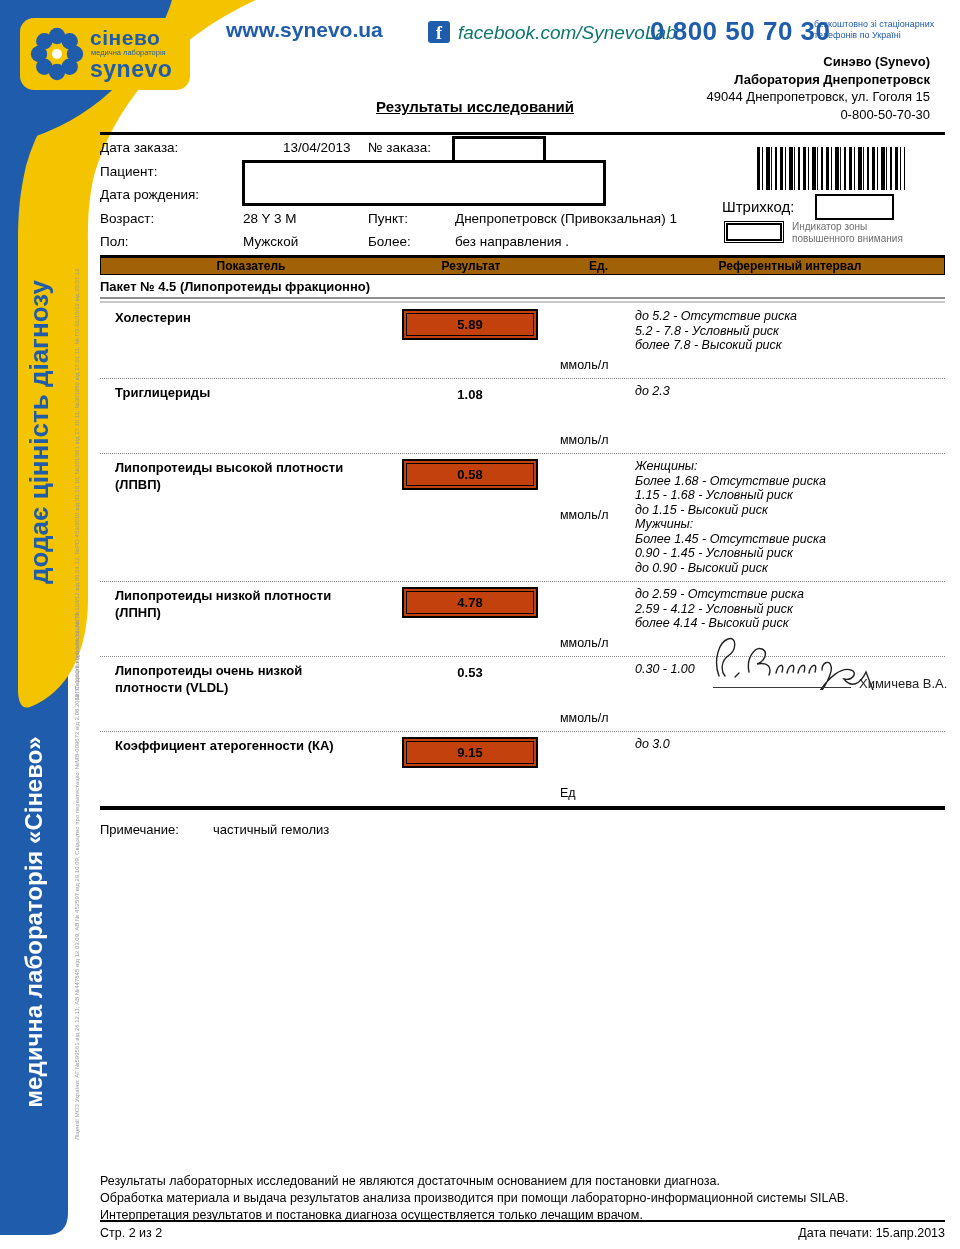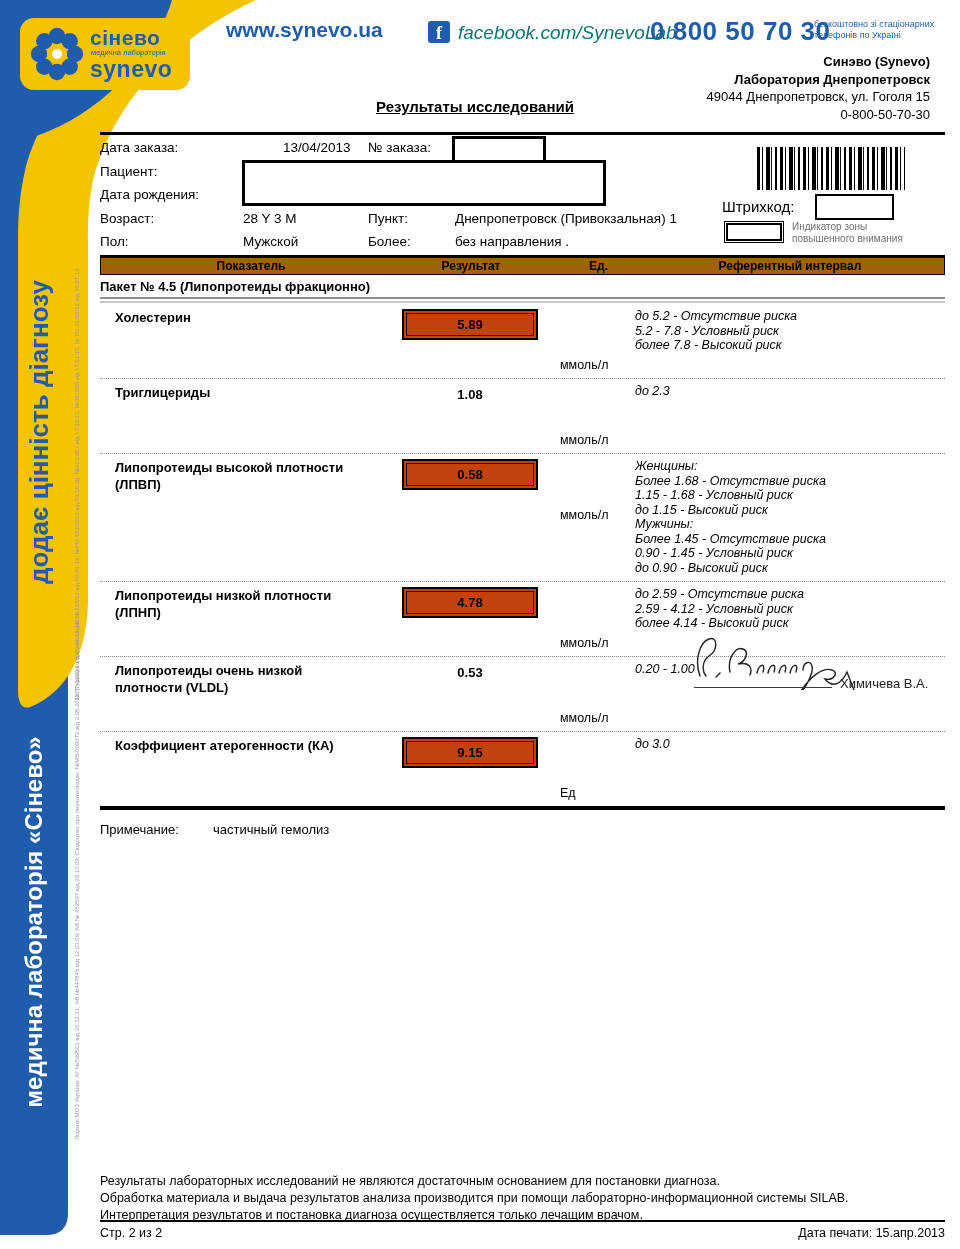--- a/index.html
+++ b/index.html
@@ -64,21 +64,21 @@
   .res-inner{padding:3px 0;}
   .t-row.boxed .res-outer{border:2px solid #000;padding:2px;background:#c2410c;}
   .t-row.boxed .res-inner{border:1px solid #000;}
   .c-unit{font-size:12.5px;padding-top:1px;margin-top:48px;}
   .c-ref{font-size:12.5px;line-height:14.5px;font-style:italic;}
   #black-rule{height:4px;background:#000;margin-top:0px;}
   #note-row{display:flex;padding-top:12px;font-size:13px;}
   #note-row .nlabel{width:113px;}
 
   
-  #sig{position:absolute;left:690px;top:630px;width:245px;height:70px;}
+  #sig{position:absolute;left:709px;top:630px;width:245px;height:70px;}
   #sig svg{position:absolute;left:0;top:0;}
   #sig-line{position:absolute;left:4px;top:57px;width:138px;border-bottom:1px solid #3a3a3a;}
   #sig-name{position:absolute;left:150px;top:46px;font-size:13px;color:#222;}
 
   
   #footer{position:absolute;left:100px;top:1173px;width:845px;font-size:12.5px;line-height:17px;}
   #footer-rule{position:absolute;left:100px;top:1220px;width:845px;border-top:2px solid #000;}
   #page-no{position:absolute;left:100px;top:1226px;font-size:12.5px;}
   #print-date{position:absolute;right:15px;top:1226px;font-size:12.5px;}
 </style>
@@ -261,21 +261,21 @@
             <div>плотности (VLDL)</div>
           </div>
       <div class="c-result">
         <div class="res-outer">
               <div class="res-inner result-value">0.53</div>
             </div>
       </div>
       <div></div>
       <div class="c-unit">ммоль/л</div>
       <div class="c-ref">
-            <div>0.20 - 1.00</div>
+            <div>0.30 - 1.00</div>
           </div>
     </div>
 
     <div class="t-row boxed">
       <div class="c-name">
             <div>Коэффициент атерогенности (КА)</div>
           </div>
       <div class="c-result">
         <div class="res-outer">
               <div class="res-inner result-value">9.15</div>

